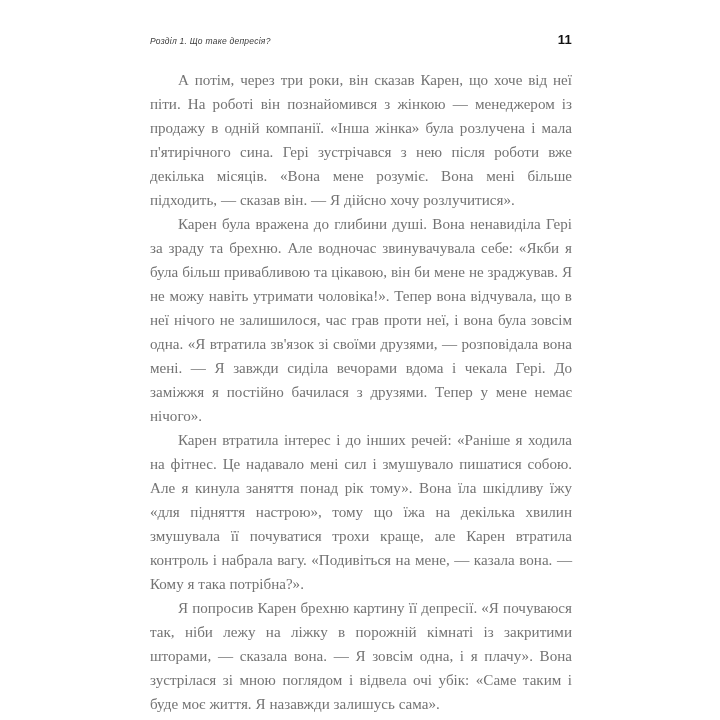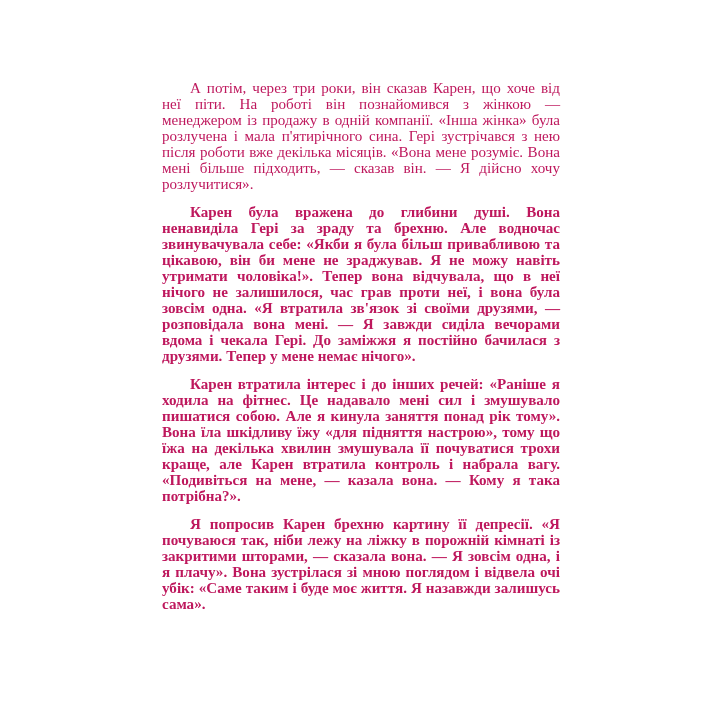--- a/index.html
+++ b/index.html
@@ -54,41 +54,44 @@
 
   
   .text-block {
     position: absolute;
     top: 68px;
     left: 150px;
     width: 422px;
   }
 
   .body-paragraph {
-    margin: 12px;
+    margin: 0;
     text-indent: 28px;
     text-align: justify;
     font-size: 15.1px;
-    line-height: 16px;
-    color: #be185d;
+    line-height: 24px;
+    color: #737373;
     hyphens: manual;
     -webkit-hyphens: manual;
     word-spacing: 0.1px;
   }
 
   .body-paragraph + .body-paragraph {
     margin-top: 0;
-    font-weight: bold;
   }
 </style>
 </head>
 <body>
 
 <div class="page">
 
+  <div class="running-head">
+    <span class="running-head-title">Розділ 1. Що таке депресія?</span>
+    <span class="folio">11</span>
+  </div>
 
   <div class="text-block">
     <p class="body-paragraph">А потім, через три роки, він сказав Карен, що хоче від неї піти. На роботі він познайомився з жінкою — менеджером із продажу в одній компанії. «Інша жінка» була розлучена і мала п'ятирічного сина. Гері зустрічався з нею після роботи вже декілька місяців. «Вона мене розуміє. Вона мені більше підходить, — сказав він. — Я дійсно хочу розлучитися».</p>
     <p class="body-paragraph">Карен була вражена до глибини душі. Вона ненавиділа Гері за зраду та брехню. Але водночас звинувачувала себе: «Якби я була більш привабливою та цікавою, він би мене не зраджував. Я не можу навіть утримати чоловіка!». Тепер вона відчувала, що в неї нічого не залишилося, час грав проти неї, і вона була зовсім одна. «Я втратила зв'язок зі своїми друзями, — розповідала вона мені. — Я завжди сиділа вечорами вдома і чекала Гері. До заміжжя я постійно бачилася з друзями. Тепер у мене немає нічого».</p>
     <p class="body-paragraph">Карен втратила інтерес і до інших речей: «Раніше я ходила на фітнес. Це надавало мені сил і змушувало пишатися собою. Але я кинула заняття понад рік тому». Вона їла шкідливу їжу «для підняття настрою», тому що їжа на декілька хвилин змушувала її почуватися трохи краще, але Карен втратила контроль і набрала вагу. «Подивіться на мене, — казала вона. — Кому я така потрібна?».</p>
     <p class="body-paragraph">Я попросив Карен брехню картину її депресії. «Я почуваюся так, ніби лежу на ліжку в порожній кімнаті із закритими шторами, — сказала вона. — Я зовсім одна, і я плачу». Вона зустрілася зі мною поглядом і відвела очі убік: «Саме таким і буде моє життя. Я назавжди залишусь сама».</p>
   </div>
 
 </div>
 

